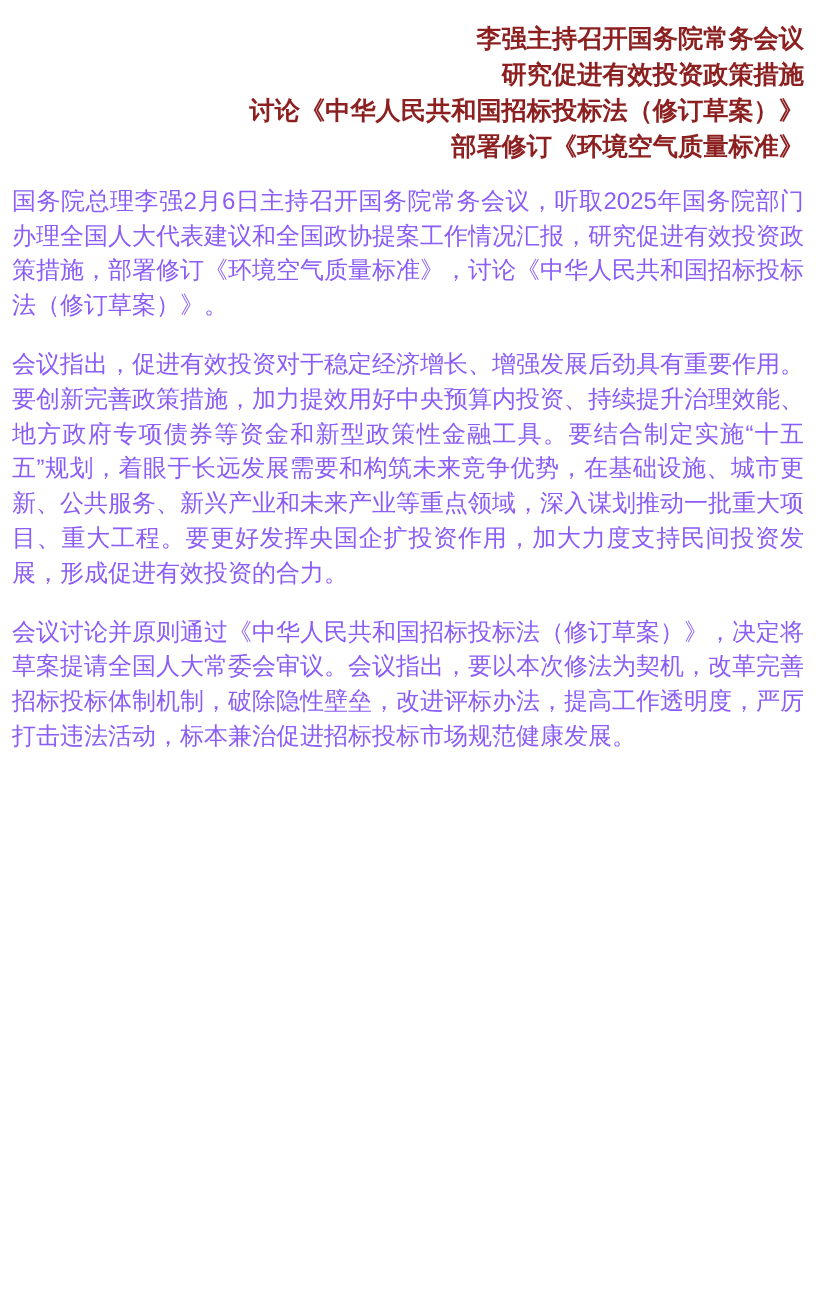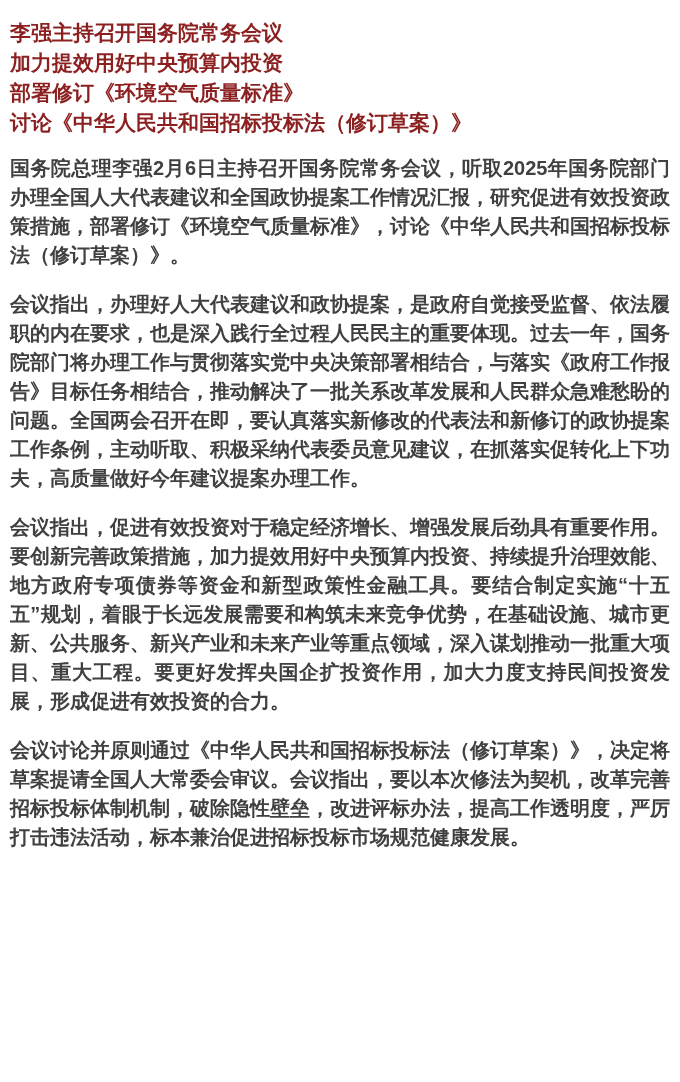--- a/index.html
+++ b/index.html
@@ -9,60 +9,58 @@
   }
   .page {
     width: 680px;
     min-height: 1082px;
     box-sizing: border-box;
     padding: 18px 10px 30px 10px;
     background: #ffffff;
     font-family: "Liberation Sans", "DejaVu Sans", sans-serif;
   }
   .title-block {
-    text-align: left;
+    text-align: right;
     color: #8C1F1F;
     font-weight: bold;
     font-size: 21px;
     line-height: 30px;
     margin: 0 0 16px 0;
   }
   .title-line {
     white-space: normal;
   }
   .body-block p.para {
-    color: #404040;
+    color: #8b5cf6;
     font-size: 20px;
     line-height: 29px;
     text-align: justify;
     margin: 0 0 20px 0;
-    font-weight: bold;
   }
   .body-block p.para:last-child {
     margin-bottom: 12px;
   }
   sub.pm-sub {
     font-size: 14px;
     line-height: 0;
     vertical-align: -4px;
   }
 </style>
 </head>
 <body>
 
 <div class="page">
 
   <header class="title-block">
     <div class="title-line">李强主持召开国务院常务会议</div>
-    <div class="title-line">加力提效用好中央预算内投资</div>
+    <div class="title-line">研究促进有效投资政策措施</div>
+    <div class="title-line">讨论《中华人民共和国招标投标法（修订草案）》</div>
     <div class="title-line">部署修订《环境空气质量标准》</div>
-    <div class="title-line">讨论《中华人民共和国招标投标法（修订草案）》</div>
   </header>
 
   <main class="body-block">
     <p class="para">国务院总理李强2月6日主持召开国务院常务会议，听取2025年国务院部门办理全国人大代表建议和全国政协提案工作情况汇报，研究促进有效投资政策措施，部署修订《环境空气质量标准》，讨论《中华人民共和国招标投标法（修订草案）》。</p>
-    <p class="para">会议指出，办理好人大代表建议和政协提案，是政府自觉接受监督、依法履职的内在要求，也是深入践行全过程人民民主的重要体现。过去一年，国务院部门将办理工作与贯彻落实党中央决策部署相结合，与落实《政府工作报告》目标任务相结合，推动解决了一批关系改革发展和人民群众急难愁盼的问题。全国两会召开在即，要认真落实新修改的代表法和新修订的政协提案工作条例，主动听取、积极采纳代表委员意见建议，在抓落实促转化上下功夫，高质量做好今年建议提案办理工作。</p>
     <p class="para">会议指出，促进有效投资对于稳定经济增长、增强发展后劲具有重要作用。要创新完善政策措施，加力提效用好中央预算内投资、持续提升治理效能、地方政府专项债券等资金和新型政策性金融工具。要结合制定实施“十五五”规划，着眼于长远发展需要和构筑未来竞争优势，在基础设施、城市更新、公共服务、新兴产业和未来产业等重点领域，深入谋划推动一批重大项目、重大工程。要更好发挥央国企扩投资作用，加大力度支持民间投资发展，形成促进有效投资的合力。</p>
     <p class="para">会议讨论并原则通过《中华人民共和国招标投标法（修订草案）》，决定将草案提请全国人大常委会审议。会议指出，要以本次修法为契机，改革完善招标投标体制机制，破除隐性壁垒，改进评标办法，提高工作透明度，严厉打击违法活动，标本兼治促进招标投标市场规范健康发展。</p>
 
   </main>
 
 </div>
 
 </body></html>

